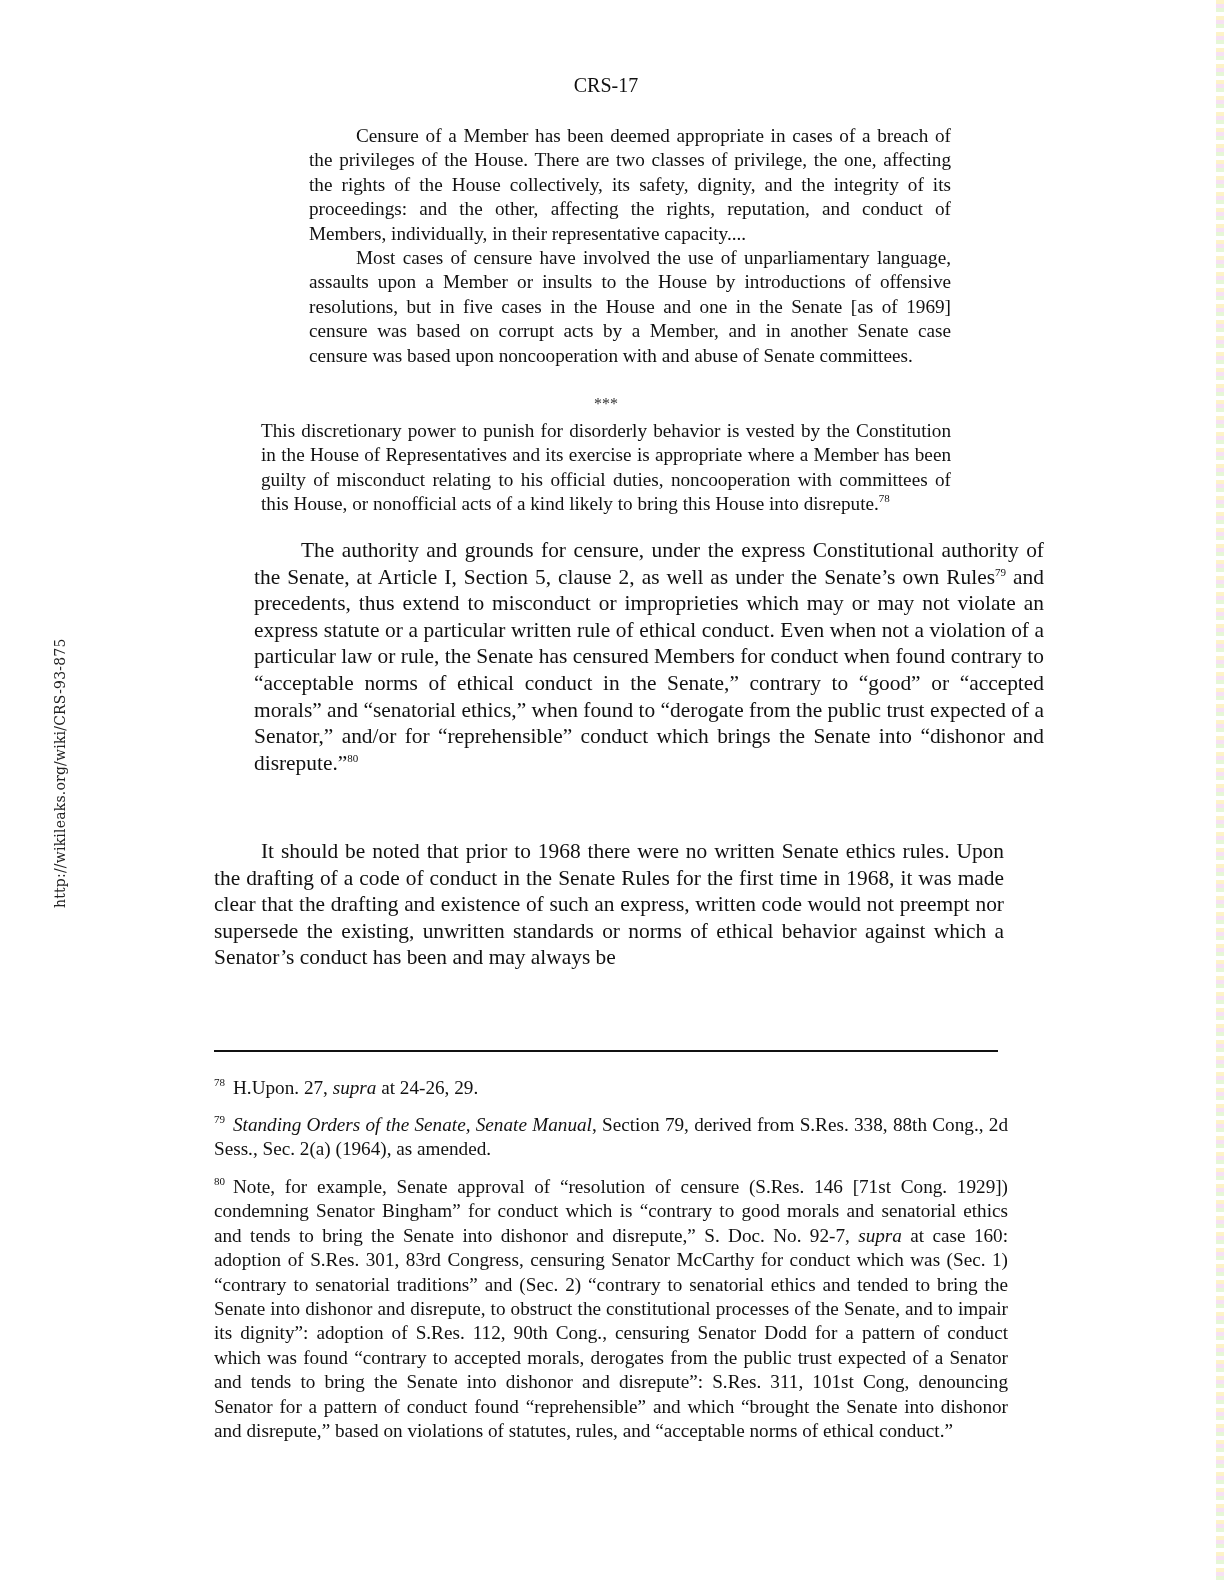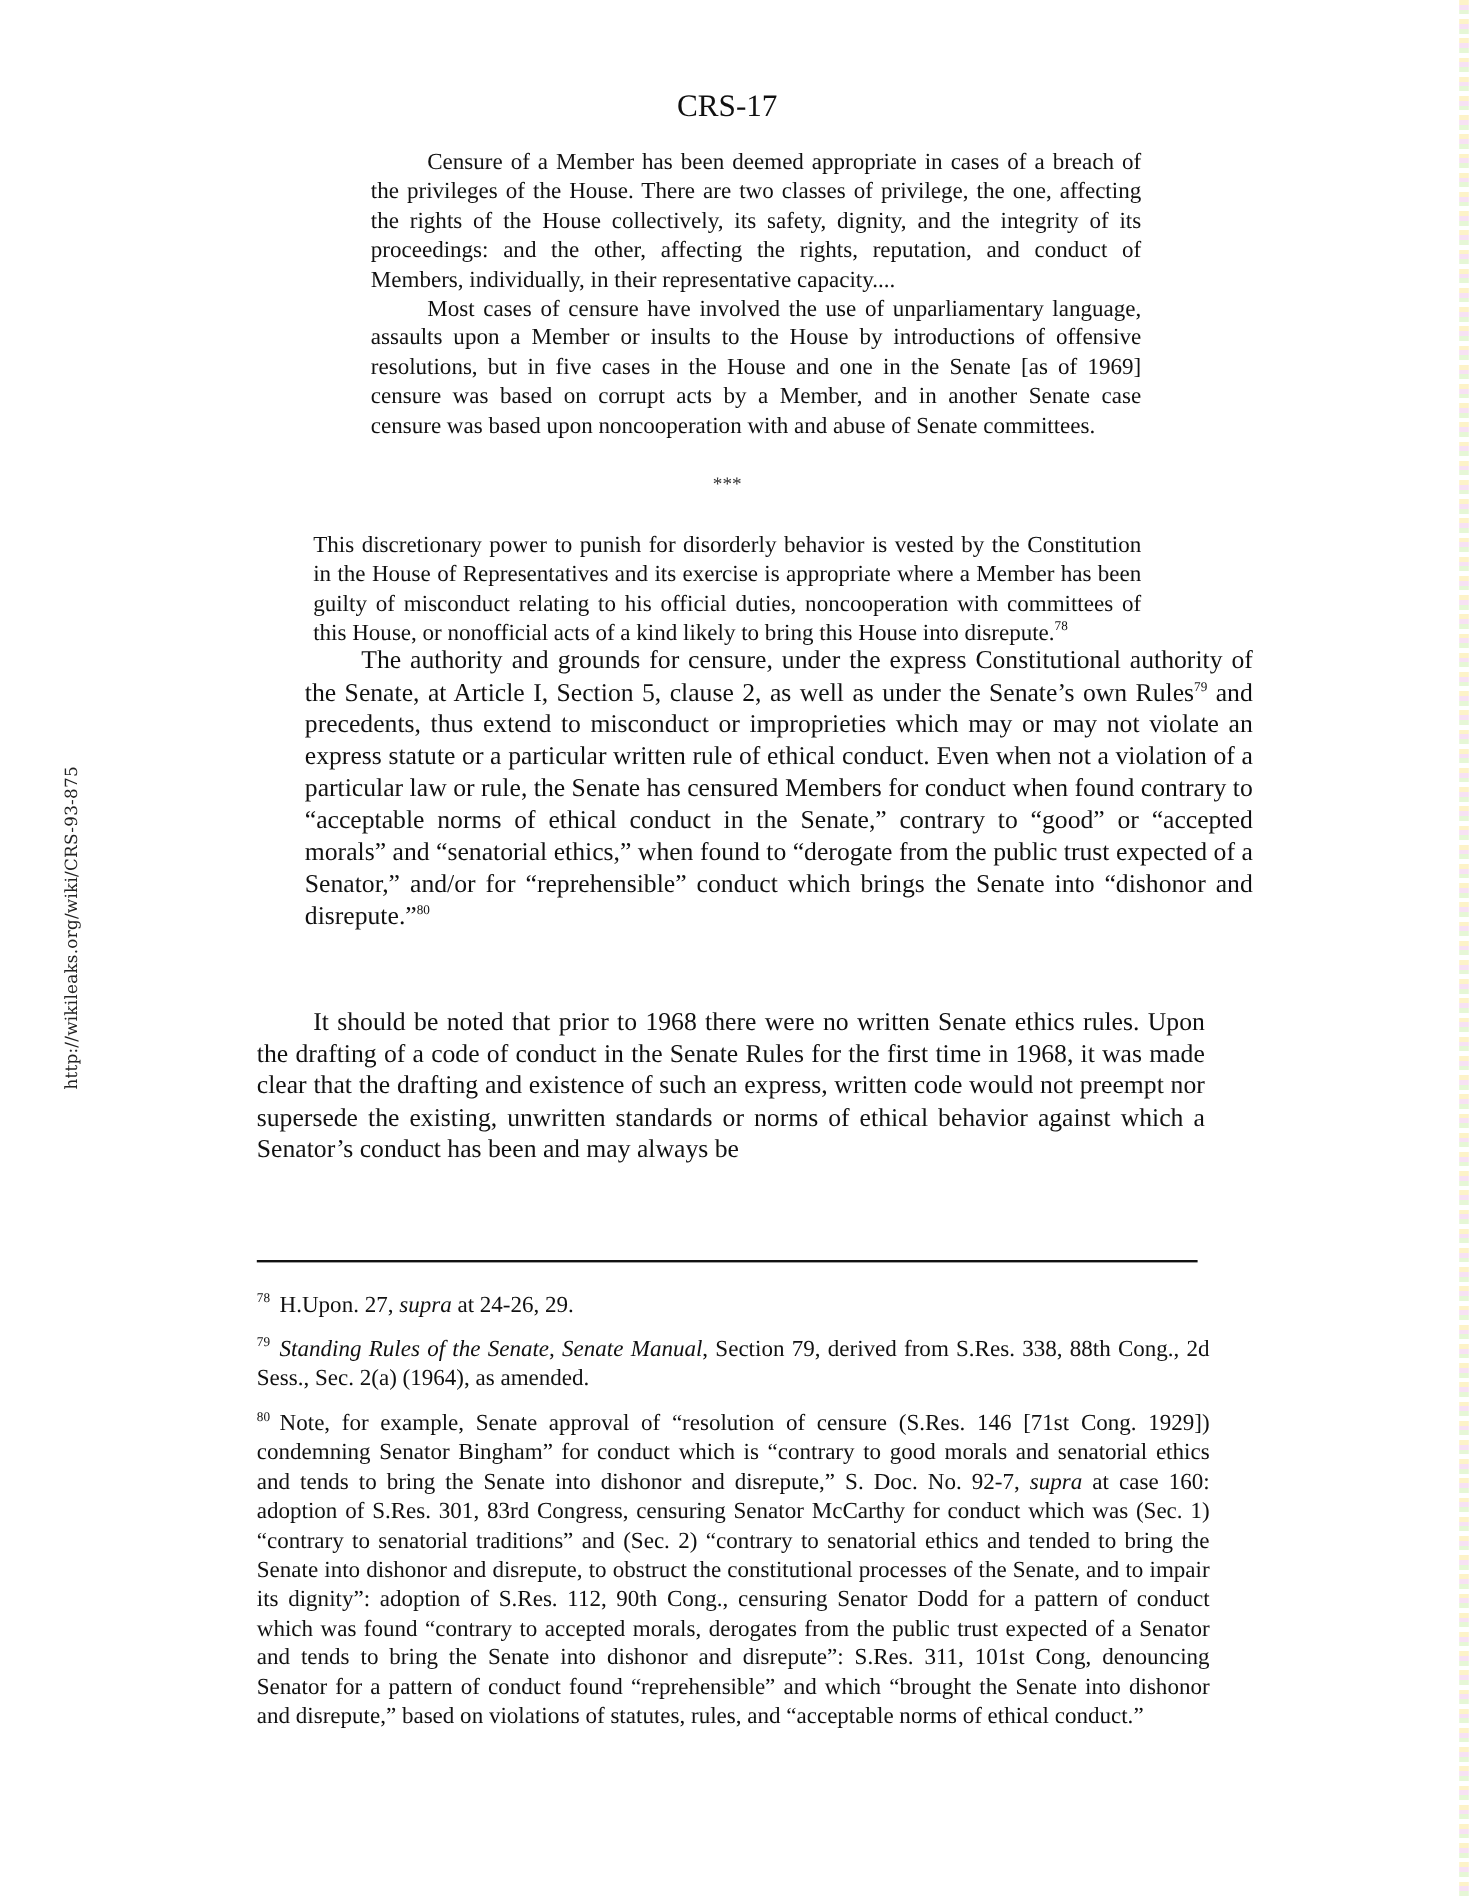--- a/index.html
+++ b/index.html
@@ -1,28 +1,28 @@
 <!DOCTYPE html>
 <html><head>
 <meta charset="utf-8">
 <style>
   html, body { margin: 0; padding: 0; background: #ffffff; }
   body { width: 1224px; height: 1584px; position: relative; overflow: hidden;
          font-family: "Liberation Serif", "DejaVu Serif", serif; color: #111; }
   .right-strip { position: absolute; top: 0; right: 0; width: 8px; height: 1584px;
     background: repeating-linear-gradient(180deg, #fdf3c8 0 4px, #f7e1f4 4px 8px, #e6f7d6 8px 12px, #ffffff 12px 16px); }
-  .page-header { position: absolute; top: 74px; left: 0; width: 1212px; text-align: center; font-size: 26px; }
+  .page-header { position: absolute; top: 74px; left: 0; width: 1212px; text-align: center; font-size: 20px; }
   .side-url { position: absolute; left: 52px; top: 908px; transform-origin: 0 0; transform: rotate(-90deg);
     font-family: "DejaVu Serif", serif; font-size: 14px; color: #222; white-space: nowrap; letter-spacing: 0.2px; }
   .quote { position: absolute; left: 261px; width: 690px; font-size: 19.2px; line-height: 24.4px; text-align: justify; }
   .quote p { margin: 0; }
   .quote p.indent { text-indent: 47px; margin-left: 48px; }
   .q1 { top: 124px; }
   .stars { position: absolute; top: 395px; left: 0; width: 1212px; text-align: center; font-size: 16px; color: #333; }
-  .q2 { top: 419px; margin-top: 24px; }
+  .q2 { top: 419px; }
   .body-para { position: absolute; left: 214px; width: 790px; font-size: 21.4px; line-height: 26.6px;
     text-align: justify; margin: 0; text-indent: 47px; }
   .b1 { top: 537px; margin-left: 40px; }
   .b2 { top: 838px; }
   sup { font-size: 11px; line-height: 0; vertical-align: 8px; }
   .rule { position: absolute; top: 1050px; left: 214px; width: 784px; height: 2px; background: #111; }
   .fn { position: absolute; left: 214px; width: 794px; font-size: 19.2px; line-height: 24.4px; text-align: justify; margin: 0; }
   .fn .num { font-size: 11px; vertical-align: 8px; line-height: 0; margin-right: 8px; }
   .fn i { font-style: italic; }
   .f78 { top: 1076px; }
@@ -50,15 +50,15 @@
 </div>
 
 <p class="body-para b1"><span>The authority and grounds for censure, under the express Constitutional authority of the Senate, at Article I, Section 5, clause 2, as well as under the Senate’s own Rules</span><sup>79</sup><span> and precedents, thus extend to misconduct or improprieties which may or may not violate an express statute or a particular written rule of ethical conduct. Even when not a violation of a particular law or rule, the Senate has censured Members for conduct when found contrary to “acceptable norms of ethical conduct in the Senate,” contrary to “good” or “accepted morals” and “senatorial ethics,” when found to “derogate from the public trust expected of a Senator,” and/or for “reprehensible” conduct which brings the Senate into “dishonor and disrepute.”</span><sup>80</sup></p>
 
 <p class="body-para b2">It should be noted that prior to 1968 there were no written Senate ethics rules. Upon the drafting of a code of conduct in the Senate Rules for the first time in 1968, it was made clear that the drafting and existence of such an express, written code would not preempt nor supersede the existing, unwritten standards or norms of ethical behavior against which a Senator’s conduct has been and may always be</p>
 
 <div class="rule"></div>
 
 <p class="fn f78"><span class="num">78</span><span>H.Upon. 27, </span><i>supra</i><span> at 24-26, 29.</span></p>
 
-<p class="fn f79"><span class="num">79</span><i>Standing Rules of the Senate, Senate Manual</i><span>, Section 79, derived from S.Res. 338, 88th Cong., 2d Sess., Sec. 2(a) (1964), as amended.</span></p>
+<p class="fn f79"><span class="num">79</span><i>Standing Orders of the Senate, Senate Manual</i><span>, Section 79, derived from S.Res. 338, 88th Cong., 2d Sess., Sec. 2(a) (1964), as amended.</span></p>
 
 <p class="fn f80"><span class="num">80</span><span>Note, for example, Senate approval of “resolution of censure (S.Res. 146 [71st Cong. 1929]) condemning Senator Bingham” for conduct which is “contrary to good morals and senatorial ethics and tends to bring the Senate into dishonor and disrepute,” S. Doc. No. 92-7, </span><i>supra</i><span> at case 160: adoption of S.Res. 301, 83rd Congress, censuring Senator McCarthy for conduct which was (Sec. 1) “contrary to senatorial traditions” and (Sec. 2) “contrary to senatorial ethics and tended to bring the Senate into dishonor and disrepute, to obstruct the constitutional processes of the Senate, and to impair its dignity”:  adoption of S.Res. 112, 90th Cong., censuring Senator Dodd for a pattern of conduct which was found “contrary to accepted morals, derogates from the public trust expected of a Senator and tends to bring the Senate into dishonor and disrepute”: S.Res. 311, 101st Cong, denouncing Senator for a pattern of conduct found “reprehensible” and which “brought the Senate into dishonor and disrepute,” based on violations of statutes, rules, and “acceptable norms of ethical conduct.”</span></p>
 
 </body></html>

